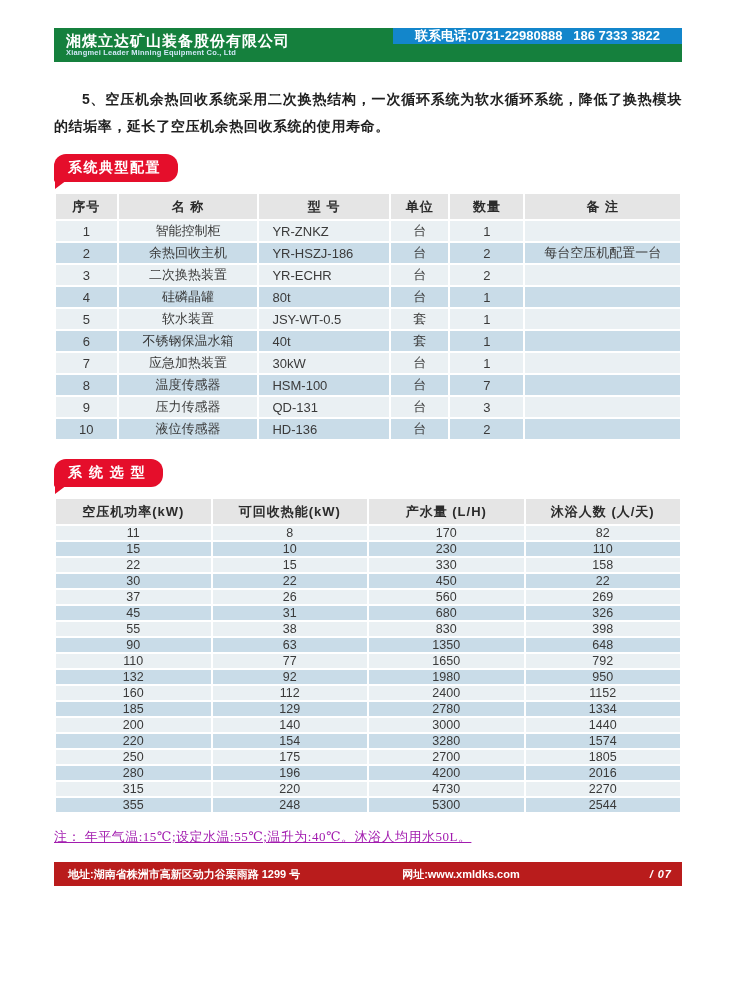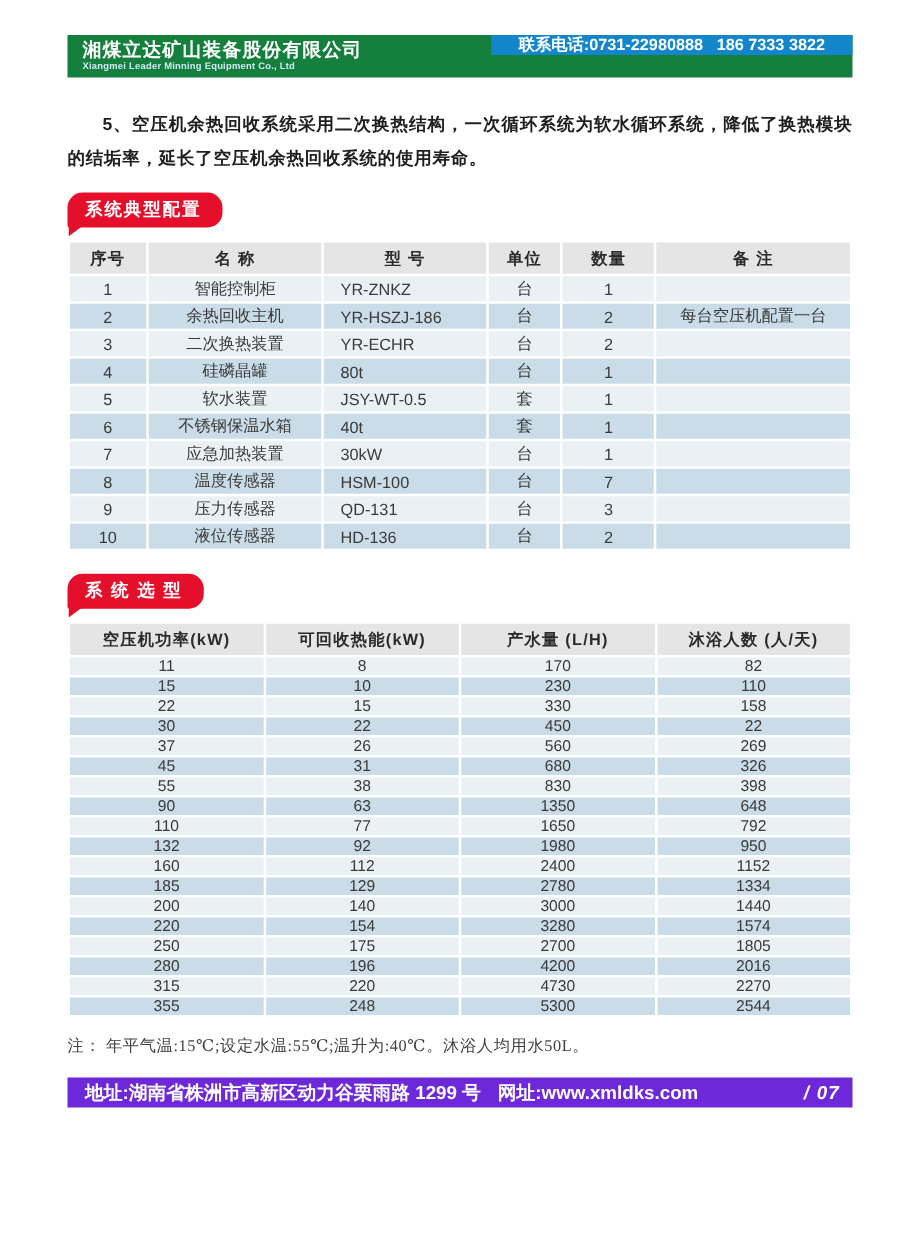--- a/index.html
+++ b/index.html
@@ -44,25 +44,25 @@
   .tbl-config th:nth-child(4), .tbl-config td:nth-child(4) { width:9.5%; }
   .tbl-config th:nth-child(5), .tbl-config td:nth-child(5) { width:12%; }
   .tbl-config th:nth-child(6), .tbl-config td:nth-child(6) { width:25%; }
   .tbl-config td:nth-child(3) { text-align:left; padding-left:13px; }
 
   .tbl-select th { height:27px; width:25%; }
   .tbl-select td { height:15px; font-size:12.5px; }
 
   
   .note { margin-top:14px; font-family:"Liberation Serif","DejaVu Serif",serif;
-          font-size:13px; color:#404040; letter-spacing:.5px; }
-
-  
-  .footbar { margin-top:16px; height:24px; background:#6d28d9; color:#fff; display:flex;
-             align-items:center; font-size:15px; font-weight:bold; padding:0 10px 0 14px; }
+          font-size:13px; color:#a21caf; letter-spacing:.5px;text-decoration:underline; }
+
+  
+  .footbar { margin-top:16px; height:24px; background:#b91c1c; color:#fff; display:flex;
+             align-items:center; font-size:11px; font-weight:bold; padding:0 10px 0 14px; }
   .footbar .addr { flex:1.35; }
   .footbar .site { flex:1; }
   .footbar .page-num { font-style:italic; letter-spacing:1px; }
 </style>
 </head>
 <body>
 
 <div class="page">
 
   <div class="topbar">

